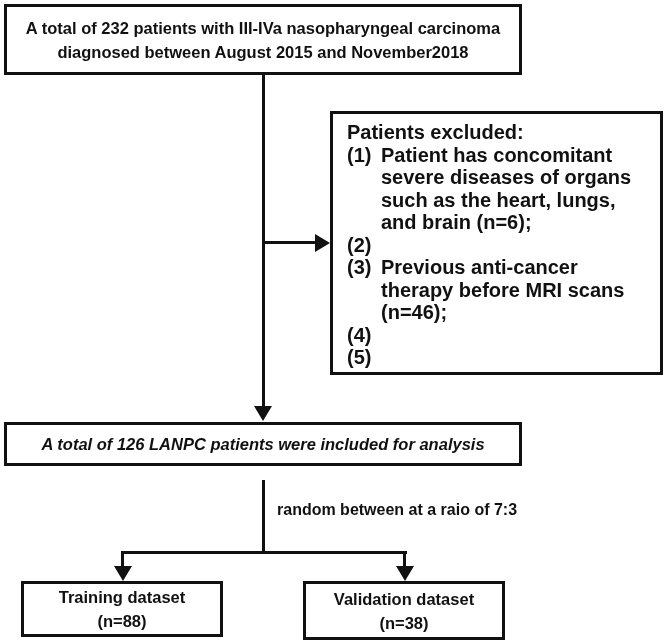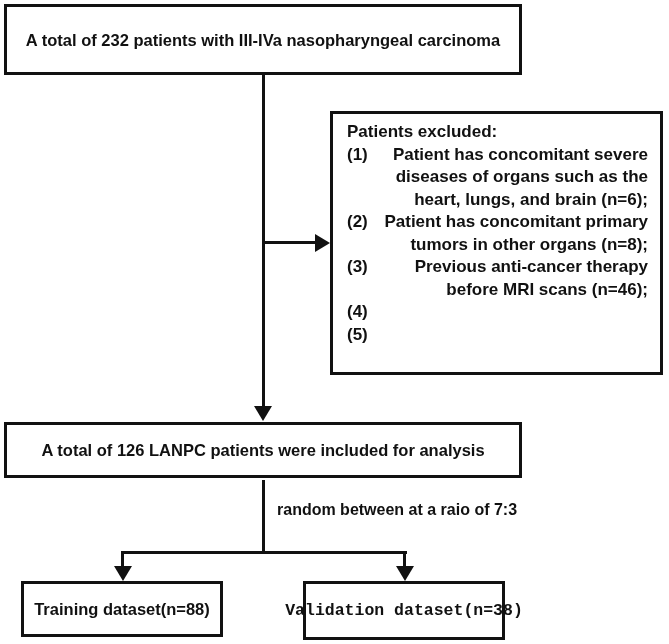--- a/index.html
+++ b/index.html
@@ -18,40 +18,40 @@
     overflow: hidden;
   }
   .fc-box {
     position: absolute;
     box-sizing: border-box;
     border: 3px solid #111111;
     background: #ffffff;
   }
   .fc-box.center {
     display: flex;
-    flex-direction: row;
+    flex-direction: column;
     align-items: center;
     justify-content: center;
     text-align: right;
   }
   .fc-box.center .line {
     font-size: 16.5px;
     line-height: 24px;
     white-space: nowrap;
   }
   #box-total      { left: 4px;   top: 4px;   width: 518px; height: 71px; }
   #box-excluded   { left: 330px; top: 111px; width: 333px; height: 264px;
-                    padding: 7px 12px 6px 14px; font-size: 17px; line-height: 22.5px; }
-  #box-included   { left: 4px;   top: 422px; width: 518px; height: 56px; }
+                    padding: 7px 12px 6px 14px; font-size: 20px; line-height: 22.5px; }
+  #box-included   { left: 4px;   top: 422px; width: 518px; height: 44px; font-style: italic; }
   #box-training   { left: 21px;  top: 581px; width: 202px; height: 56px; }
-  #box-validation { left: 303px; top: 581px; width: 202px; height: 59px; font-family: Liberation Mono, monospace; }
+  #box-validation { left: 303px; top: 581px; width: 202px; height: 59px; }
 
   .excl-item { display: flex; }
   .excl-num  { flex: 0 0 34px; }
-  .excl-text { flex: 1 1 auto; text-align: right; }
+  .excl-text { flex: 1 1 auto; }
 
   .conn {
     position: absolute;
     background: #111111;
   }
   .arrowhead {
     position: absolute;
     width: 0;
     height: 0;
   }
@@ -84,36 +84,36 @@
     white-space: nowrap;
   }
 </style>
 </head>
 <body>
 
 <div class="figure">
 
   <div class="fc-box center" id="box-total">
     <div class="line">A total of 232 patients with III-IVa nasopharyngeal carcinoma</div>
+    <div class="line">diagnosed between August 2015 and November2018</div>
   </div>
 
   <div class="conn" id="conn-main-v"></div>
   <div class="conn" id="conn-excl-h"></div>
   <div class="arrowhead right" id="arrow-excluded"></div>
   <div class="arrowhead down" id="arrow-included"></div>
 
   <div class="fc-box" id="box-excluded">
     <div>Patients excluded:</div>
     <div class="excl-item">
       <span class="excl-num">(1)</span>
       <span class="excl-text">Patient has concomitant severe diseases of organs such as the heart, lungs, and brain (n=6);</span>
     </div>
     <div class="excl-item">
       <span class="excl-num">(2)</span>
-      <span class="excl-text">Patient has concomitant primary tumors in other organs (n=8);</span>
     </div>
     <div class="excl-item">
       <span class="excl-num">(3)</span>
       <span class="excl-text">Previous anti-cancer therapy before MRI scans (n=46);</span>
     </div>
     <div class="excl-item">
       <span class="excl-num">(4)</span>
     </div>
     <div class="excl-item">
       <span class="excl-num">(5)</span>

